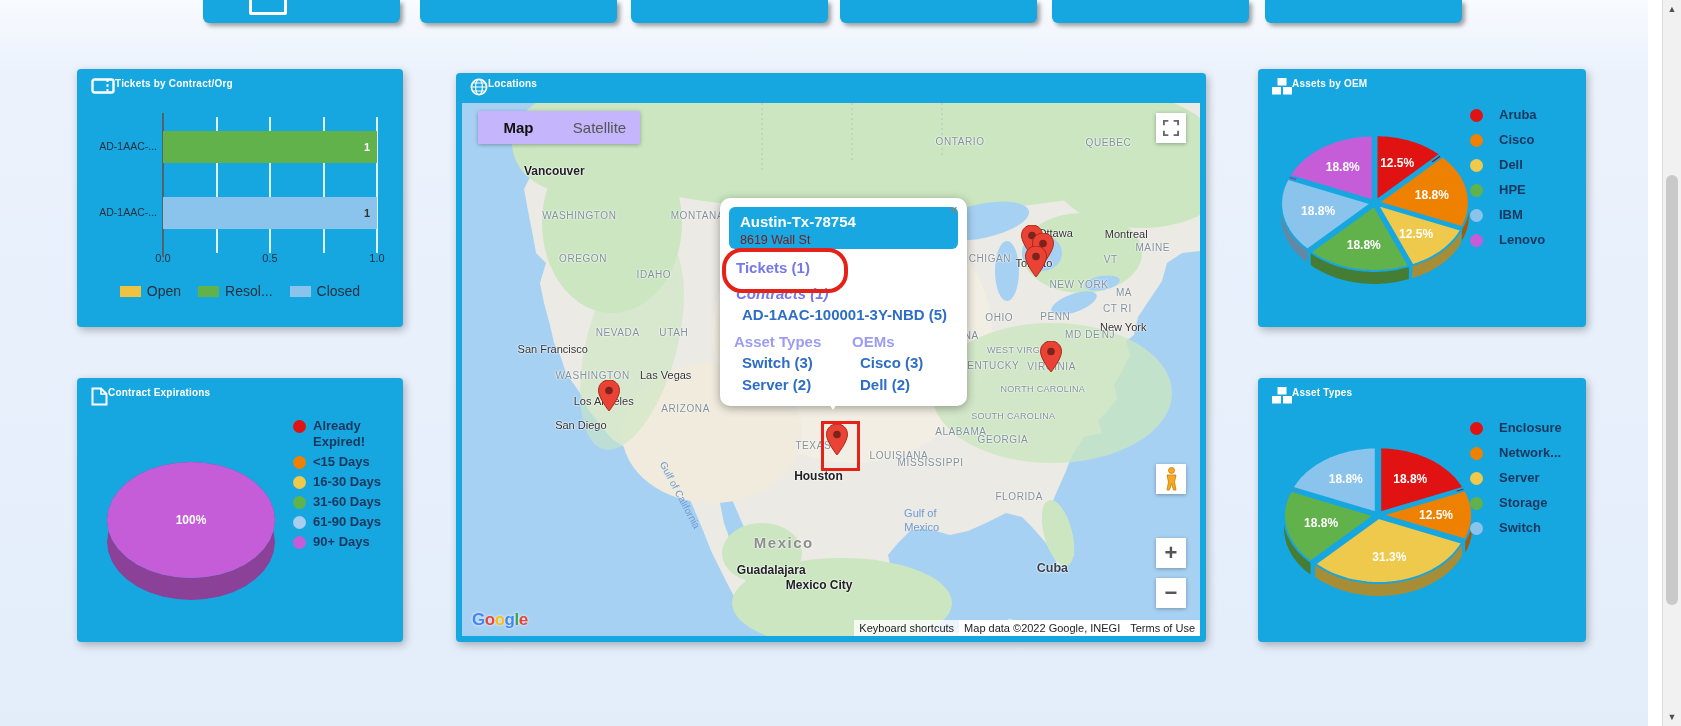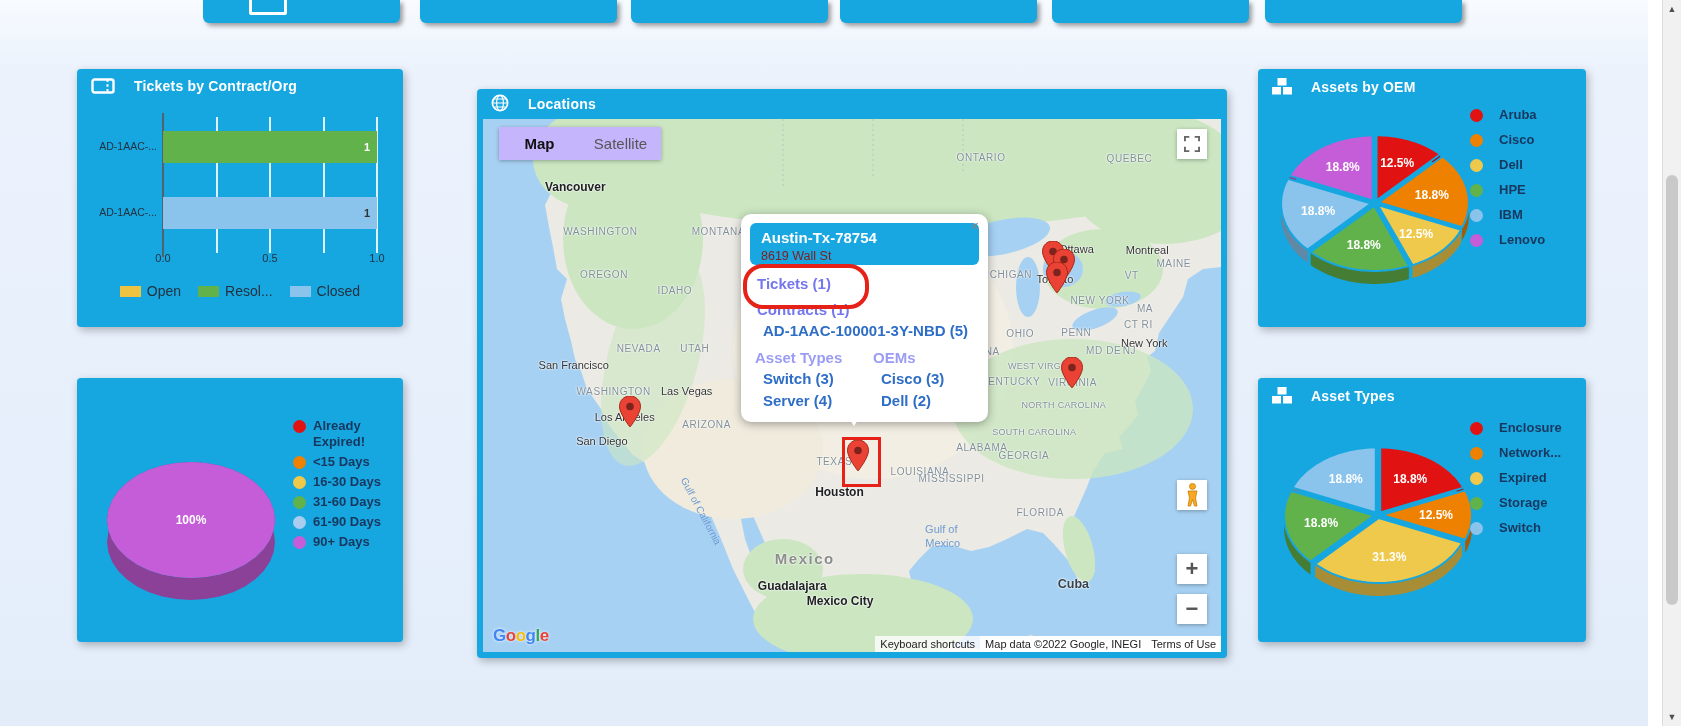--- a/index.html
+++ b/index.html
@@ -6,22 +6,22 @@
   body{width:1681px;height:726px;position:relative;overflow:hidden;
        background:linear-gradient(180deg,#f8fbff 0%,#ebf2fc 10%,#e3edfa 100%);
        font-family:"Liberation Sans",sans-serif;}
   
   .tile{position:absolute;top:0;height:23px;width:197px;background:#17a7e0;
         border-radius:0 0 6px 6px;box-shadow:3px 3px 4px rgba(110,110,110,.65);overflow:hidden;}
   .tile-icon{position:absolute;left:46px;top:-7px;width:32px;height:16px;border:3px solid #fff;border-radius:2px;}
   
   .panel{position:absolute;background:#17a7e0;border-radius:4px;color:#fff;
          box-shadow:2px 3px 8px rgba(0,0,0,.28);}
-  .phead{display:flex;align-items:flex-end;gap:19px;padding:9px 12px 0 14px;
-         font-size:14px;font-weight:700;letter-spacing:.2px;}
+  .phead{display:flex;align-items:flex-start;gap:0;padding:9px 12px 0 14px;
+         font-size:10px;font-weight:700;letter-spacing:.2px;}
   .phead-map{padding:5px 12px 0 14px;}
   .picon{display:flex;align-items:center;}
   
   #bc{position:absolute;inset:0;}
   .bc-grid{position:absolute;top:48px;height:136px;width:2px;background:rgba(255,255,255,.85);margin-left:-1px;}
   .bc-axis{position:absolute;left:85px;top:44px;width:2px;height:144px;background:#51626e;}
   .bc-bar{position:absolute;left:86px;height:32px;}
   .bc-val{position:absolute;right:7px;top:50%;transform:translateY(-50%);font-size:11px;font-weight:700;}
   .bc-cat{position:absolute;left:4px;width:76px;text-align:right;font-size:10.5px;color:#22313f;}
   .bc-tick{position:absolute;top:183px;transform:translateX(-50%);font-size:11px;color:#22313f;}
@@ -77,21 +77,21 @@
   .iw::after{content:"";position:absolute;left:104px;bottom:-13px;border:9px solid transparent;
              border-top:14px solid #fff;}
   .iw-header{margin:9px;background:#18a7e0;border-radius:6px;padding:6px 11px;height:42px;
              box-sizing:border-box;overflow:hidden;}
   .iw-title{font-size:15px;font-weight:700;color:#fff;}
   .iw-addr{font-size:12.5px;color:#7f1d1d;margin-top:3px;}
   .iw-close{position:absolute;top:3px;right:9px;font-size:15px;color:#838383;cursor:pointer;}
   .iw-body{padding:0 14px 12px;position:relative;}
   .iw-link{font-size:15px;font-weight:700;color:#7577ee;cursor:pointer;}
   #iw-tickets{margin:10px 0 0 2px;}
-  #iw-contracts{margin:9px 0 0 2px;}
+  #iw-contracts{margin:9px 0 0 2px;font-style:italic;}
   .iw-item{font-size:15px;font-weight:700;color:#2e6ec6;margin:3px 0 0 8px;line-height:19px;}
   .iw-cols{display:flex;margin-top:9px;}
   .iw-col1{width:118px;}
   .iw-h{font-size:15px;font-weight:700;color:#9b9cf4;}
   .ann-ellipse{position:absolute;left:2px;top:50px;width:118px;height:37px;border:4px solid #e62117;
                border-radius:20px;z-index:6;}
   .ann-rect{position:absolute;border:3px solid #e62117;z-index:6;}
   
   #pre-sb{position:absolute;right:19px;top:0;width:14px;height:726px;background:#fff;}
   #sb{position:absolute;right:0;top:0;width:19px;height:726px;background:#f1f1f1;border-left:1px solid #dcdcdc;box-sizing:border-box;}
@@ -151,20 +151,29 @@
         </span>
         <span class="bc-leg-item">
           <span class="bc-swatch" style="background: rgb(138, 196, 236);"></span>
           <span class="bc-leg-text">Closed</span>
         </span>
       </div>
     </div>
 </div>
 
 <div class="panel" style="left:77px;top:378px;width:326px;height:264px;">
+  <div class="phead">
+    <span class="picon">
+      <svg width="17" height="19" viewBox="0 0 17 19">
+          <path d="M1.5 1.5h8.5l5.5 5.5v10.5H1.5z" fill="none" stroke="#fff" stroke-width="2"></path>
+          <path d="M10 1.5V7h5.5" fill="none" stroke="#fff" stroke-width="1.6"></path>
+        </svg>
+    </span>
+    <span>Contract Expirations</span>
+  </div>
   <svg id="pie-exp" class="pie-svg" width="326" height="230">
       <path d="M114.0,50.0L128.6,50.9L142.7,53.5L156.0,57.8L168.0,63.6L178.3,70.7L186.7,79.0L192.9,88.2L196.7,97.9L198.0,108.0L196.7,118.1L192.9,127.8L186.7,137.0L178.3,145.3L168.0,152.4L156.0,158.2L142.7,162.5L128.6,165.1L114.0,166.0L99.4,165.1L85.3,162.5L72.0,158.2L60.0,152.4L49.7,145.3L41.3,137.0L35.1,127.8L31.3,118.1L30.0,108.0L31.3,97.9L35.1,88.2L41.3,79.0L49.7,70.7L60.0,63.6L72.0,57.8L85.3,53.5L99.4,50.9L114.0,50.0L114.0,72.0L99.4,72.9L85.3,75.5L72.0,79.8L60.0,85.6L49.7,92.7L41.3,101.0L35.1,110.2L31.3,119.9L30.0,130.0L31.3,140.1L35.1,149.8L41.3,159.0L49.7,167.3L60.0,174.4L72.0,180.2L85.3,184.5L99.4,187.1L114.0,188.0L128.6,187.1L142.7,184.5L156.0,180.2L168.0,174.4L178.3,167.3L186.7,159.0L192.9,149.8L196.7,140.1L198.0,130.0L196.7,119.9L192.9,110.2L186.7,101.0L178.3,92.7L168.0,85.6L156.0,79.8L142.7,75.5L128.6,72.9L114.0,72.0Z" fill="rgb(139,65,151)"></path>
       <path d="M114.0,50.0L128.6,50.9L142.7,53.5L156.0,57.8L168.0,63.6L178.3,70.7L186.7,79.0L192.9,88.2L196.7,97.9L198.0,108.0L196.7,118.1L192.9,127.8L186.7,137.0L178.3,145.3L168.0,152.4L156.0,158.2L142.7,162.5L128.6,165.1L114.0,166.0L99.4,165.1L85.3,162.5L72.0,158.2L60.0,152.4L49.7,145.3L41.3,137.0L35.1,127.8L31.3,118.1L30.0,108.0L31.3,97.9L35.1,88.2L41.3,79.0L49.7,70.7L60.0,63.6L72.0,57.8L85.3,53.5L99.4,50.9L114.0,50.0Z" fill="#C65DD8"></path>
       <text x="114" y="112" text-anchor="middle" fill="#fff" font-size="12" font-weight="700">100%</text>
     </svg>
   <div id="leg-exp" class="legend-col">
       <div class="leg-item">
         <span class="dot" style="background: rgb(224, 18, 18);"></span>
         <span class="leg-text">Already Expired!</span>
       </div>
@@ -184,21 +193,21 @@
         <span class="dot" style="background: rgb(168, 205, 238);"></span>
         <span class="leg-text">61-90 Days</span>
       </div>
       <div class="leg-item">
         <span class="dot" style="background: rgb(198, 93, 216);"></span>
         <span class="leg-text">90+ Days</span>
       </div>
     </div>
 </div>
 
-<div class="panel" style="left:456px;top:89px;width:750px;height:569px;margin-left:21px;">
+<div class="panel" style="left:456px;top:73px;width:750px;height:569px;">
   <div class="phead phead-map">
     <span class="picon">
       <svg width="18" height="18" viewBox="0 0 18 18">
           <circle cx="9" cy="9" r="7.6" fill="none" stroke="#fff" stroke-width="1.7"></circle>
           <ellipse cx="9" cy="9" rx="3.4" ry="7.6" fill="none" stroke="#fff" stroke-width="1.2"></ellipse>
           <path d="M1.4 9h15.2M2.6 5h12.8M2.6 13h12.8" stroke="#fff" stroke-width="1.2"></path>
         </svg>
     </span>
     <span>Locations</span>
   </div>
@@ -346,21 +355,21 @@
       <div class="iw-close">×</div>
       <div class="iw-body">
         <div id="iw-tickets" class="iw-link">Tickets (1)</div>
         <div id="iw-contracts" class="iw-link">Contracts (1)</div>
         <div class="iw-item">AD-1AAC-100001-3Y-NBD (5)</div>
         <div class="iw-cols">
           <div class="iw-col1">
             <div class="iw-h">Asset Types</div>
             <div id="iw-at-items">
                 <div class="iw-item">Switch (3)</div>
-                <div class="iw-item">Server (4)</div>
+                <div class="iw-item">Server (2)</div>
               </div>
           </div>
           <div class="iw-col2">
             <div class="iw-h">OEMs</div>
             <div id="iw-oem-items">
                 <div class="iw-item">Cisco (3)</div>
                 <div class="iw-item">Dell (2)</div>
               </div>
           </div>
         </div>
@@ -461,21 +470,21 @@
       <div class="leg-item">
         <span class="dot" style="background: rgb(224, 18, 18);"></span>
         <span class="leg-text">Enclosure</span>
       </div>
       <div class="leg-item">
         <span class="dot" style="background: rgb(238, 129, 0);"></span>
         <span class="leg-text">Network...</span>
       </div>
       <div class="leg-item">
         <span class="dot" style="background: rgb(239, 201, 76);"></span>
-        <span class="leg-text">Expired</span>
+        <span class="leg-text">Server</span>
       </div>
       <div class="leg-item">
         <span class="dot" style="background: rgb(98, 178, 76);"></span>
         <span class="leg-text">Storage</span>
       </div>
       <div class="leg-item">
         <span class="dot" style="background: rgb(138, 196, 236);"></span>
         <span class="leg-text">Switch</span>
       </div>
     </div>

